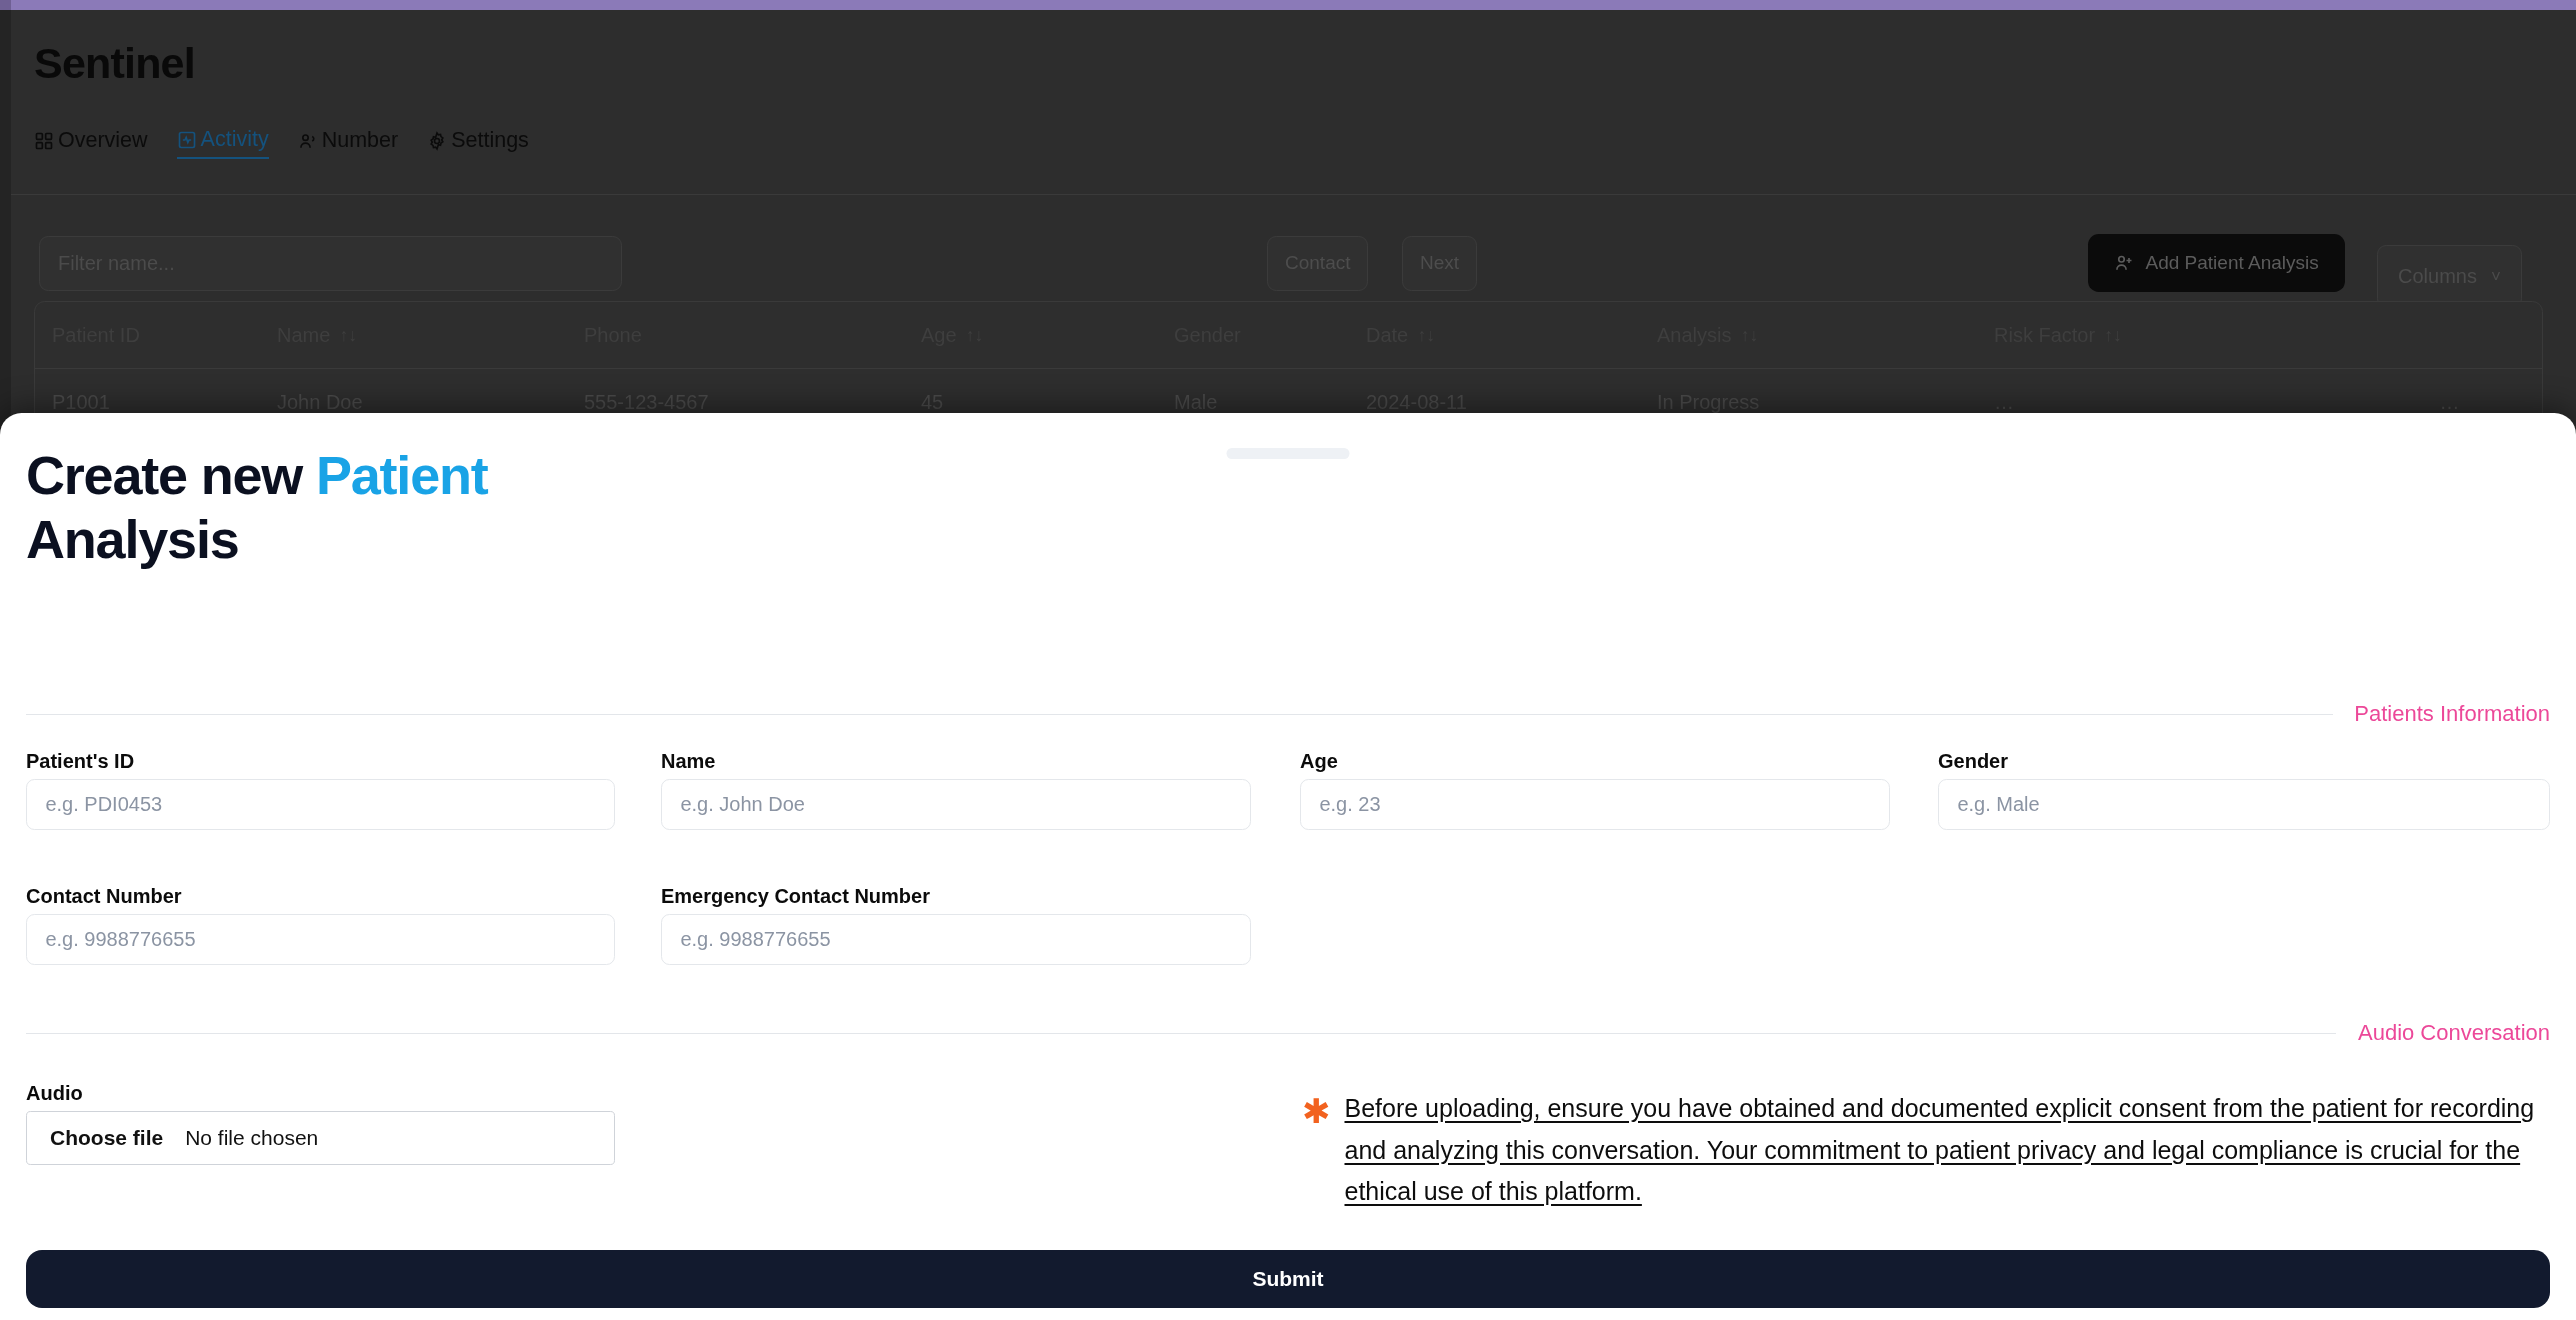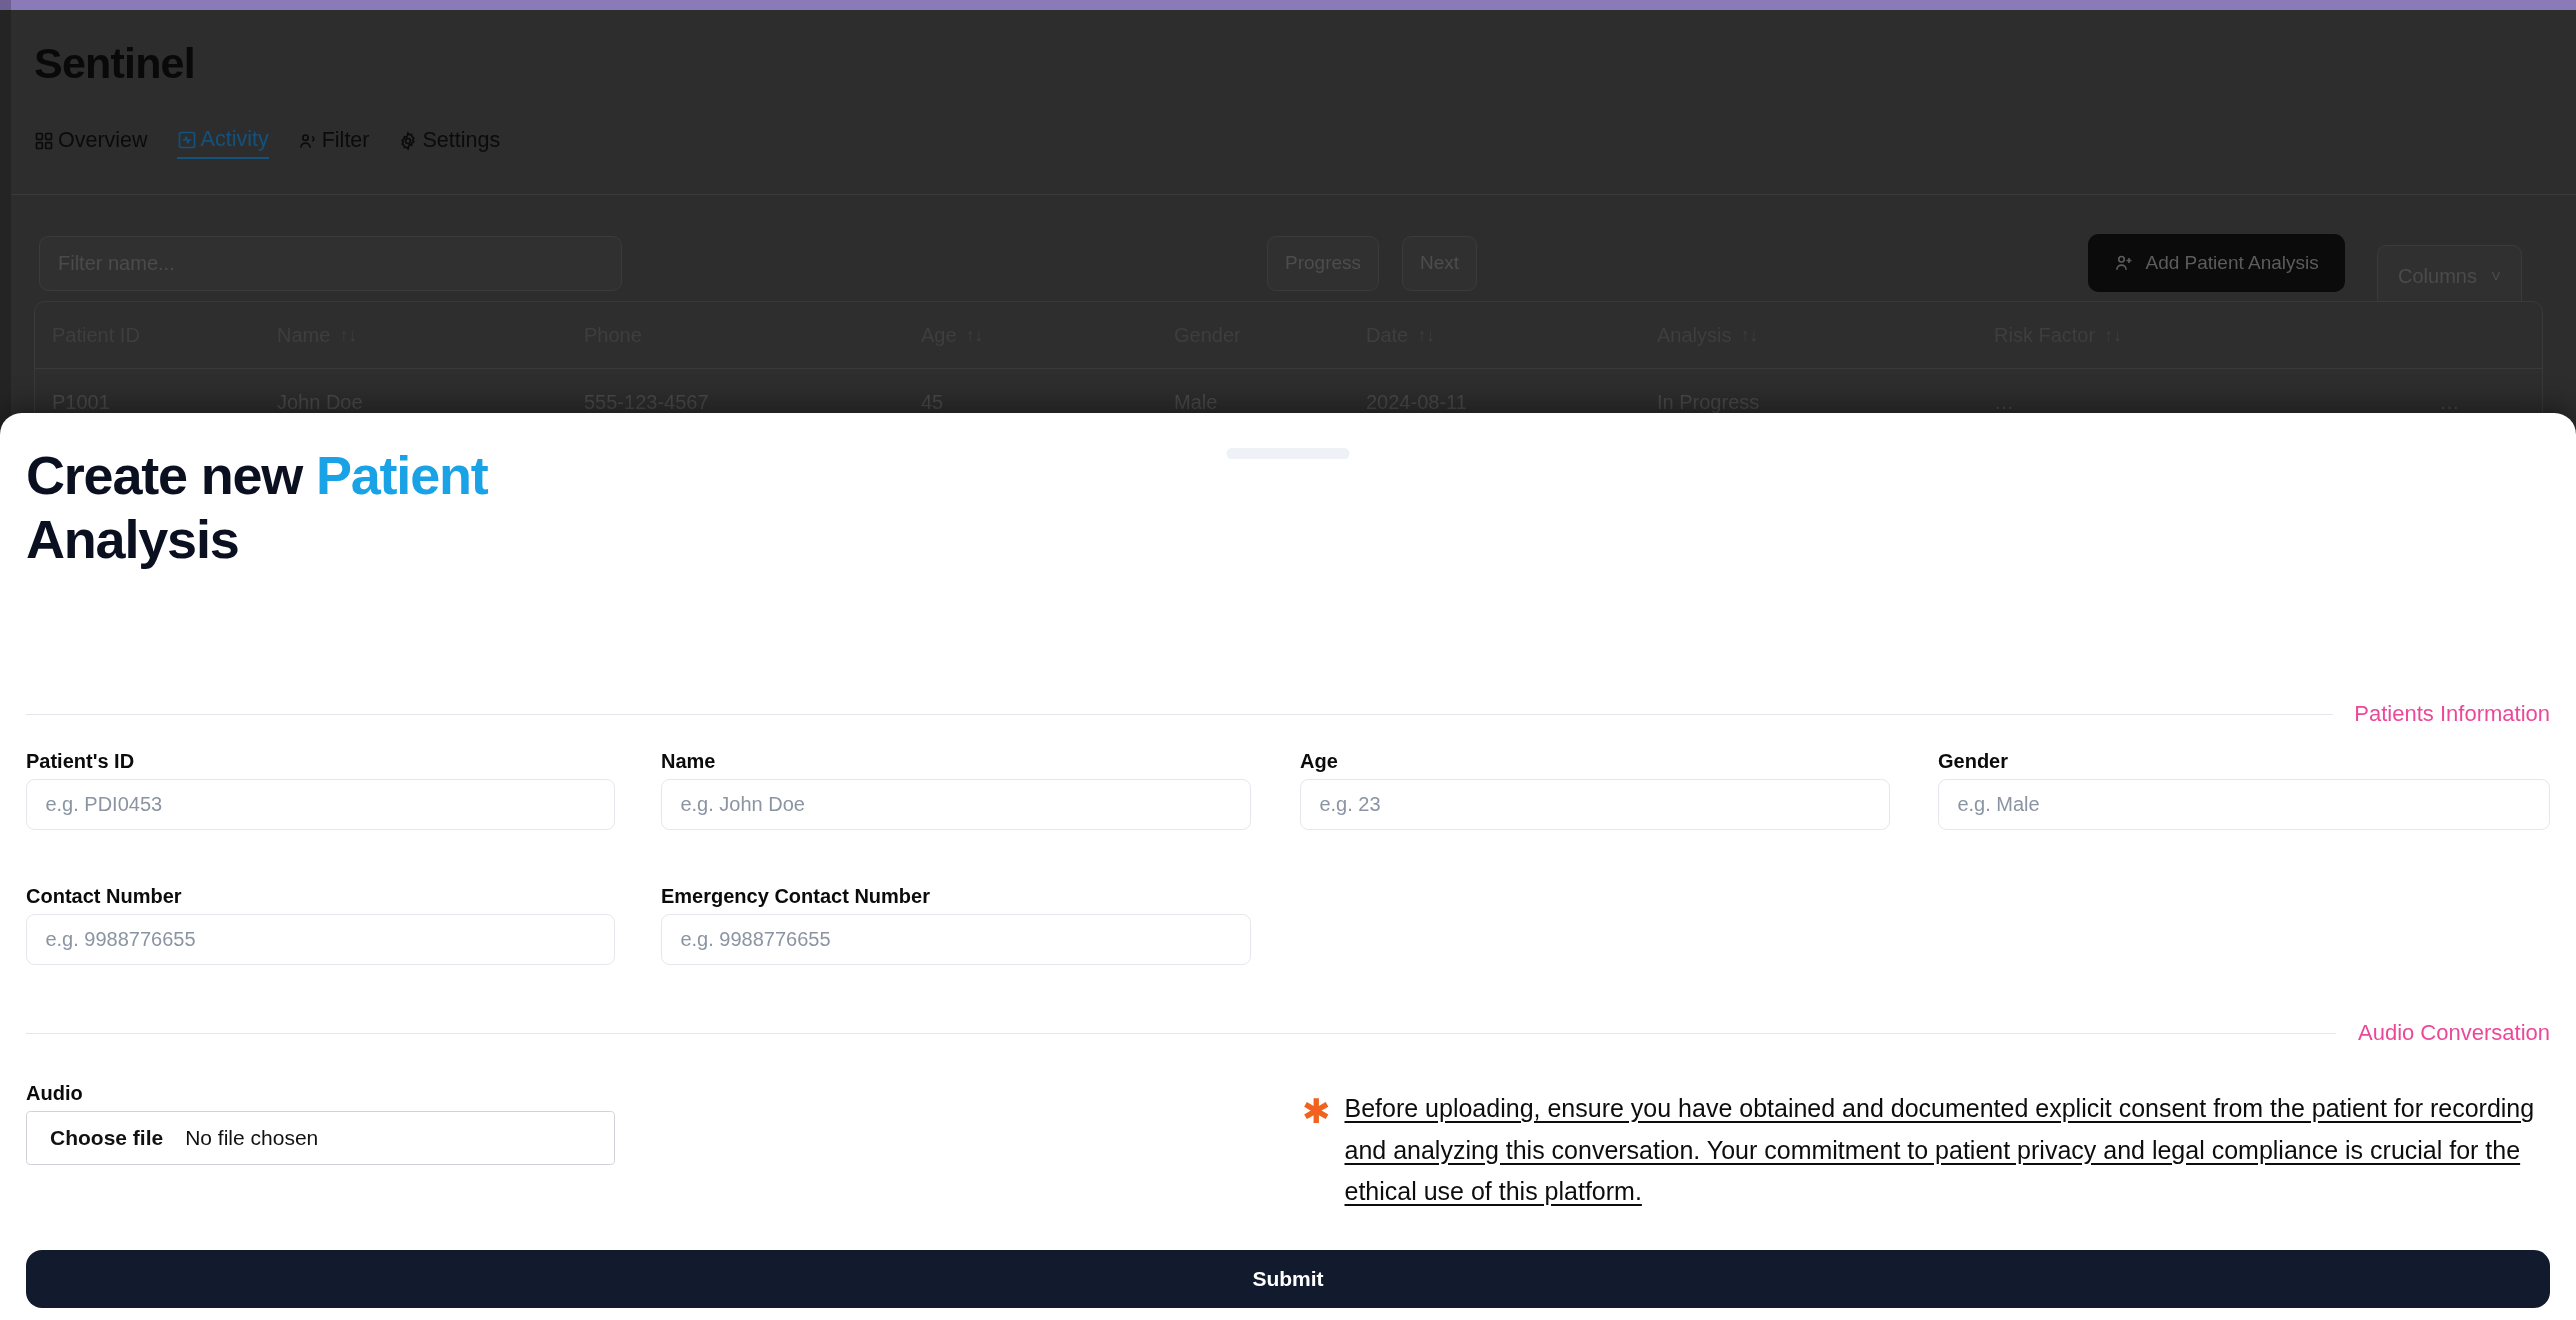--- a/index.html
+++ b/index.html
@@ -250,40 +250,40 @@
         </div>
 
         <div class="nav-item">
           <span class="ic">
             <svg viewBox="0 0 24 24" fill="none" stroke="currentColor" stroke-width="2">
               <circle cx="9" cy="8" r="3.2"></circle>
               <path d="M3.5 20c0-3.3 2.5-5.4 5.5-5.4s5.5 2.1 5.5 5.4"></path>
               <path d="M17 6.5a3 3 0 0 1 0 5.6"></path>
             </svg>
           </span>
-          <span>Filter</span>
+          <span>Number</span>
         </div>
 
         <div class="nav-item">
           <span class="ic">
             <svg viewBox="0 0 24 24" fill="none" stroke="currentColor" stroke-width="2">
               <circle cx="12" cy="12" r="3"></circle>
               <path d="M12 2.5l1.6 2.2 2.6-.6.6 2.6 2.2 1.6-1.3 2.3 1.3 2.3-2.2 1.6-.6 2.6-2.6-.6L12 21.5l-1.6-2.2-2.6.6-.6-2.6L5 15.7 6.3 13.4 5 11.1l2.2-1.6.6-2.6 2.6.6z"></path>
             </svg>
           </span>
           <span>Settings</span>
         </div>
       </div>
 
       <div class="hdr-divider"></div>
 
       <div class="toolbar">
         <div class="filter-input">Filter name...</div>
 
-        <div class="pg-btn pg-prev">Progress</div>
+        <div class="pg-btn pg-prev">Contact</div>
         <div class="pg-btn pg-next">Next</div>
 
         <div class="add-btn">
           <span>
             <svg viewBox="0 0 24 24" fill="none" stroke="currentColor" stroke-width="2">
               <circle cx="9" cy="7.5" r="3.3"></circle>
               <path d="M3.5 20c0-3.3 2.5-5.4 5.5-5.4s5.5 2.1 5.5 5.4"></path>
               <path d="M18 6v6M15 9h6"></path>
             </svg>
           </span>

